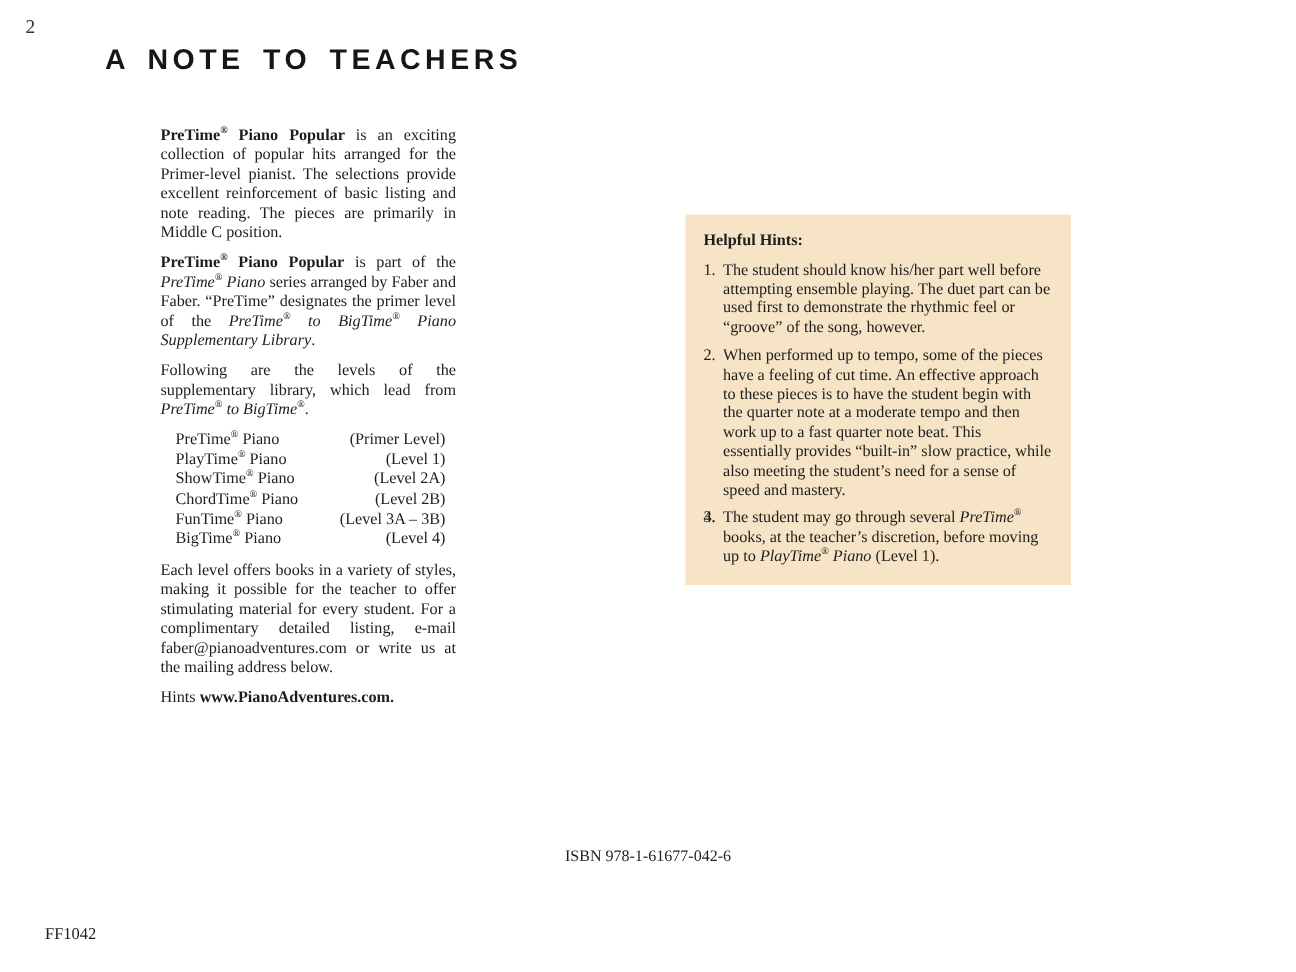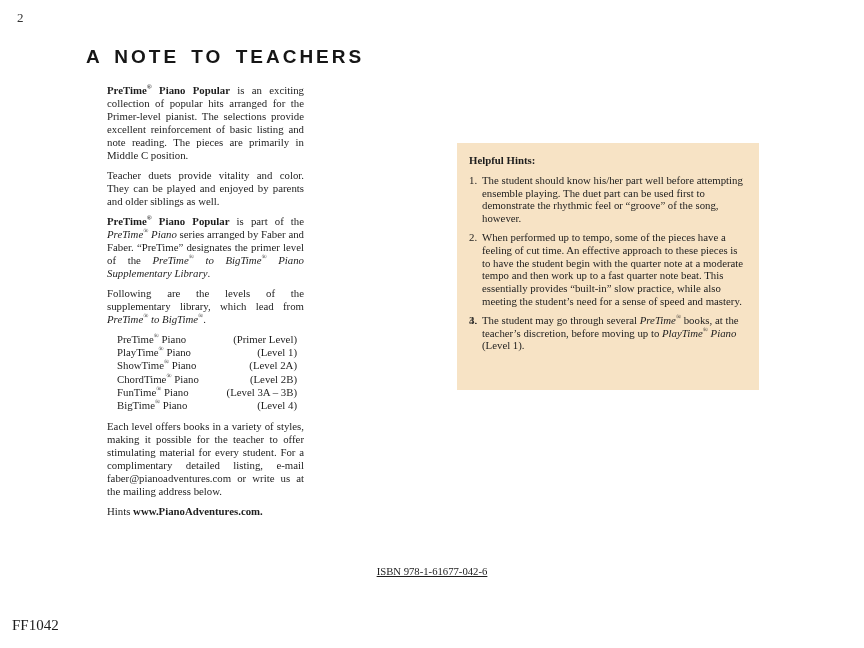--- a/index.html
+++ b/index.html
@@ -9,21 +9,21 @@
     background:#ffffff;
     color:#1d1d1d;
     font-family:"Liberation Serif", serif;
     overflow:hidden;
   }
   .page-number {
     position:absolute; left:17px; top:10px;
     font-size:13px; color:#333;
   }
   .page-title {
-    position:absolute; left:70px; top:30px; margin:16px;
+    position:absolute; left:70px; top:30px; margin:0;
     font-family:"Liberation Sans", sans-serif;
     font-weight:bold; font-size:19px;
     letter-spacing:3px; word-spacing:4px;
     color:#161616;
   }
   .left-col {
     position:absolute; left:107px; top:84px; width:197px;
     font-size:10.8px; line-height:13px;
     text-align:justify;
   }
@@ -31,54 +31,53 @@
   .left-col p.last { margin-bottom:0; }
   .levels {
     margin:7px 7px 8px 10px;
   }
   .level-row {
     display:flex; justify-content:space-between;
     line-height:13.2px;
   }
   .hints-box {
     position:absolute; left:457px; top:143px;
-    width:302px; height:247px;
+    width:257px; height:247px;
     box-sizing:border-box;
     padding:11px 12px 10px 12px;
     font-size:10.8px; line-height:12.8px;
     overflow:hidden;
   }
   .hints-title { font-weight:bold; margin-bottom:7px; }
   .hint { position:relative; padding-left:13px; margin-bottom:6px; }
   .hint-num { position:absolute; left:0; top:0; }
   .footer {
     position:absolute; left:0; top:539px; width:100%;
     text-align:center;
     font-size:10.7px; line-height:13px;
     white-space:pre-wrap;
   }
-  .footer .isbn { margin-bottom:5px;text-decoration:underline; }
+  .footer .isbn { margin-bottom:5px; }
   .catalog {
-    position:absolute; left:12px; top:617px;
-    font-size:15px;
+    position:absolute; left:30px; top:617px;
+    font-size:11px;
   }
   sup.reg { font-size:0.62em; vertical-align:super; line-height:0; }
 </style>
 </head>
 <body>
 
 <div class="page">
 
   <div class="page-number">2</div>
 
   <h1 class="page-title">A NOTE TO TEACHERS</h1>
 
   <div class="left-col">
     <p><span style="font-weight: bold;">PreTime<sup class="reg">®</sup> Piano Popular</span><span> is an exciting collection of popular hits arranged for the Primer-level pianist. The selections provide excellent reinforcement of basic listing and note reading. The pieces are primarily in Middle C position.</span></p>
-    <p><span>Teacher duets provide vitality and color. They can be played and enjoyed by parents and older siblings as well.</span></p>
     <p><span style="font-weight: bold;">PreTime<sup class="reg">®</sup> Piano Popular</span><span> is part of the </span><span style="font-style: italic;">PreTime<sup class="reg">®</sup> Piano</span><span> series arranged by Faber and Faber. “PreTime” designates the primer level of the </span><span style="font-style: italic;">PreTime<sup class="reg">®</sup> to BigTime<sup class="reg">®</sup> Piano Supplementary Library</span><span>.</span></p>
     <p><span>Following are the levels of the supplementary library, which lead from </span><span style="font-style: italic;">PreTime<sup class="reg">®</sup> to BigTime<sup class="reg">®</sup></span><span>.</span></p>
 
     <div class="levels">
       <div class="level-row">
         <span>PreTime<sup class="reg">®</sup> Piano</span>
         <span>(Primer Level)</span>
       </div>
       <div class="level-row">
         <span>PlayTime<sup class="reg">®</sup> Piano</span>

